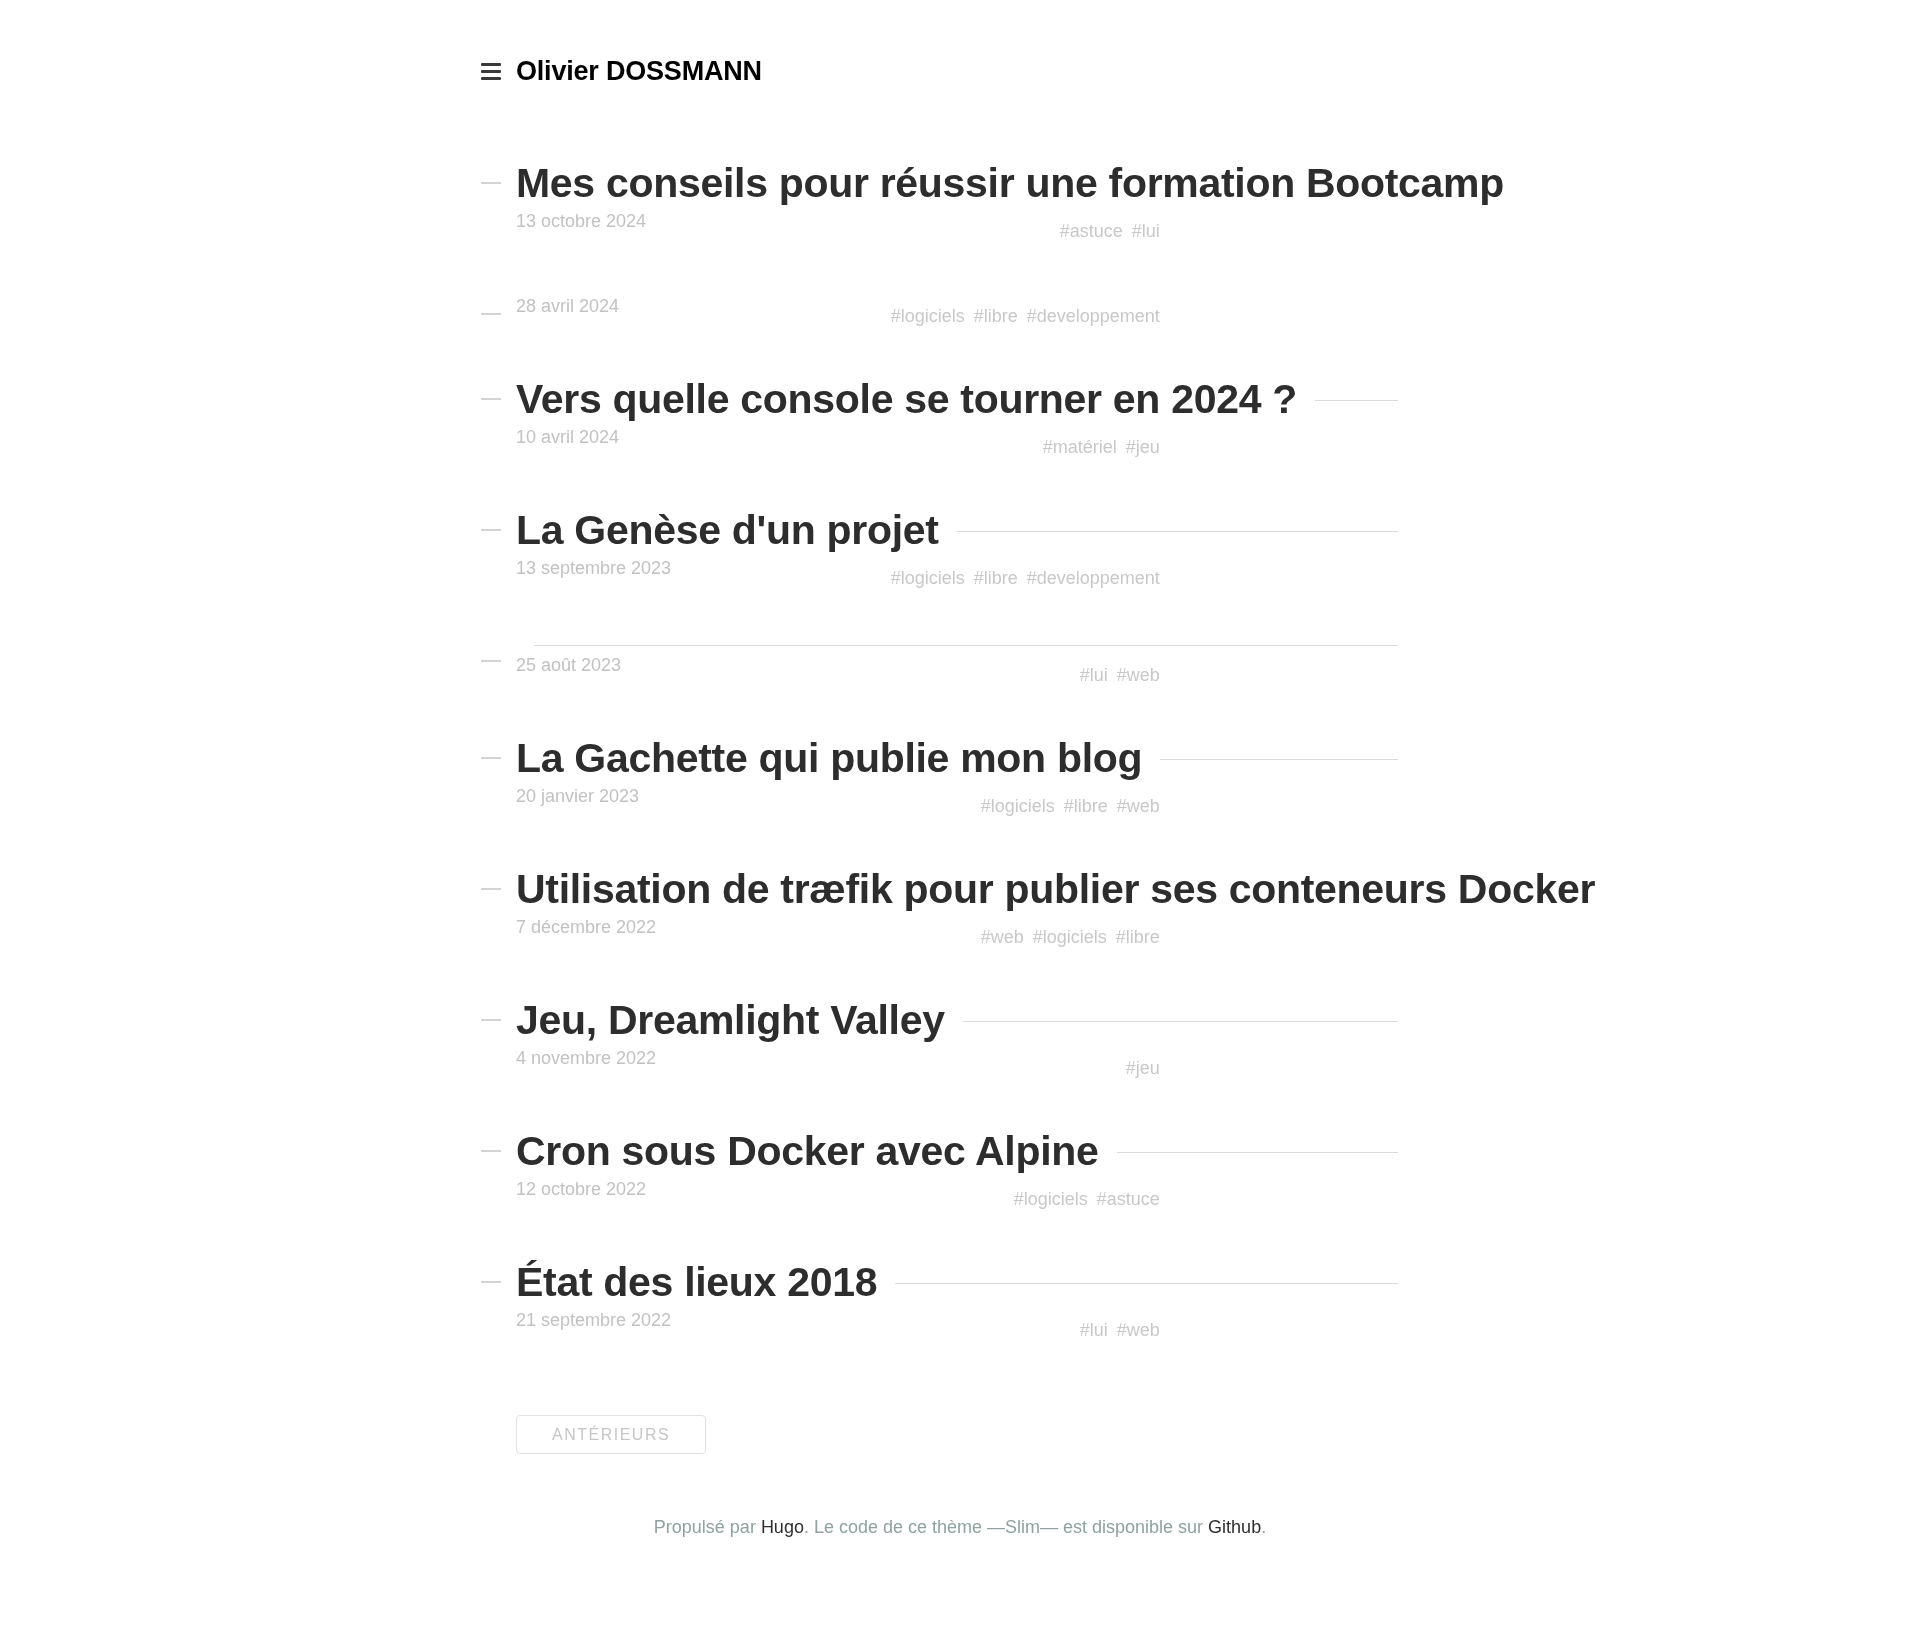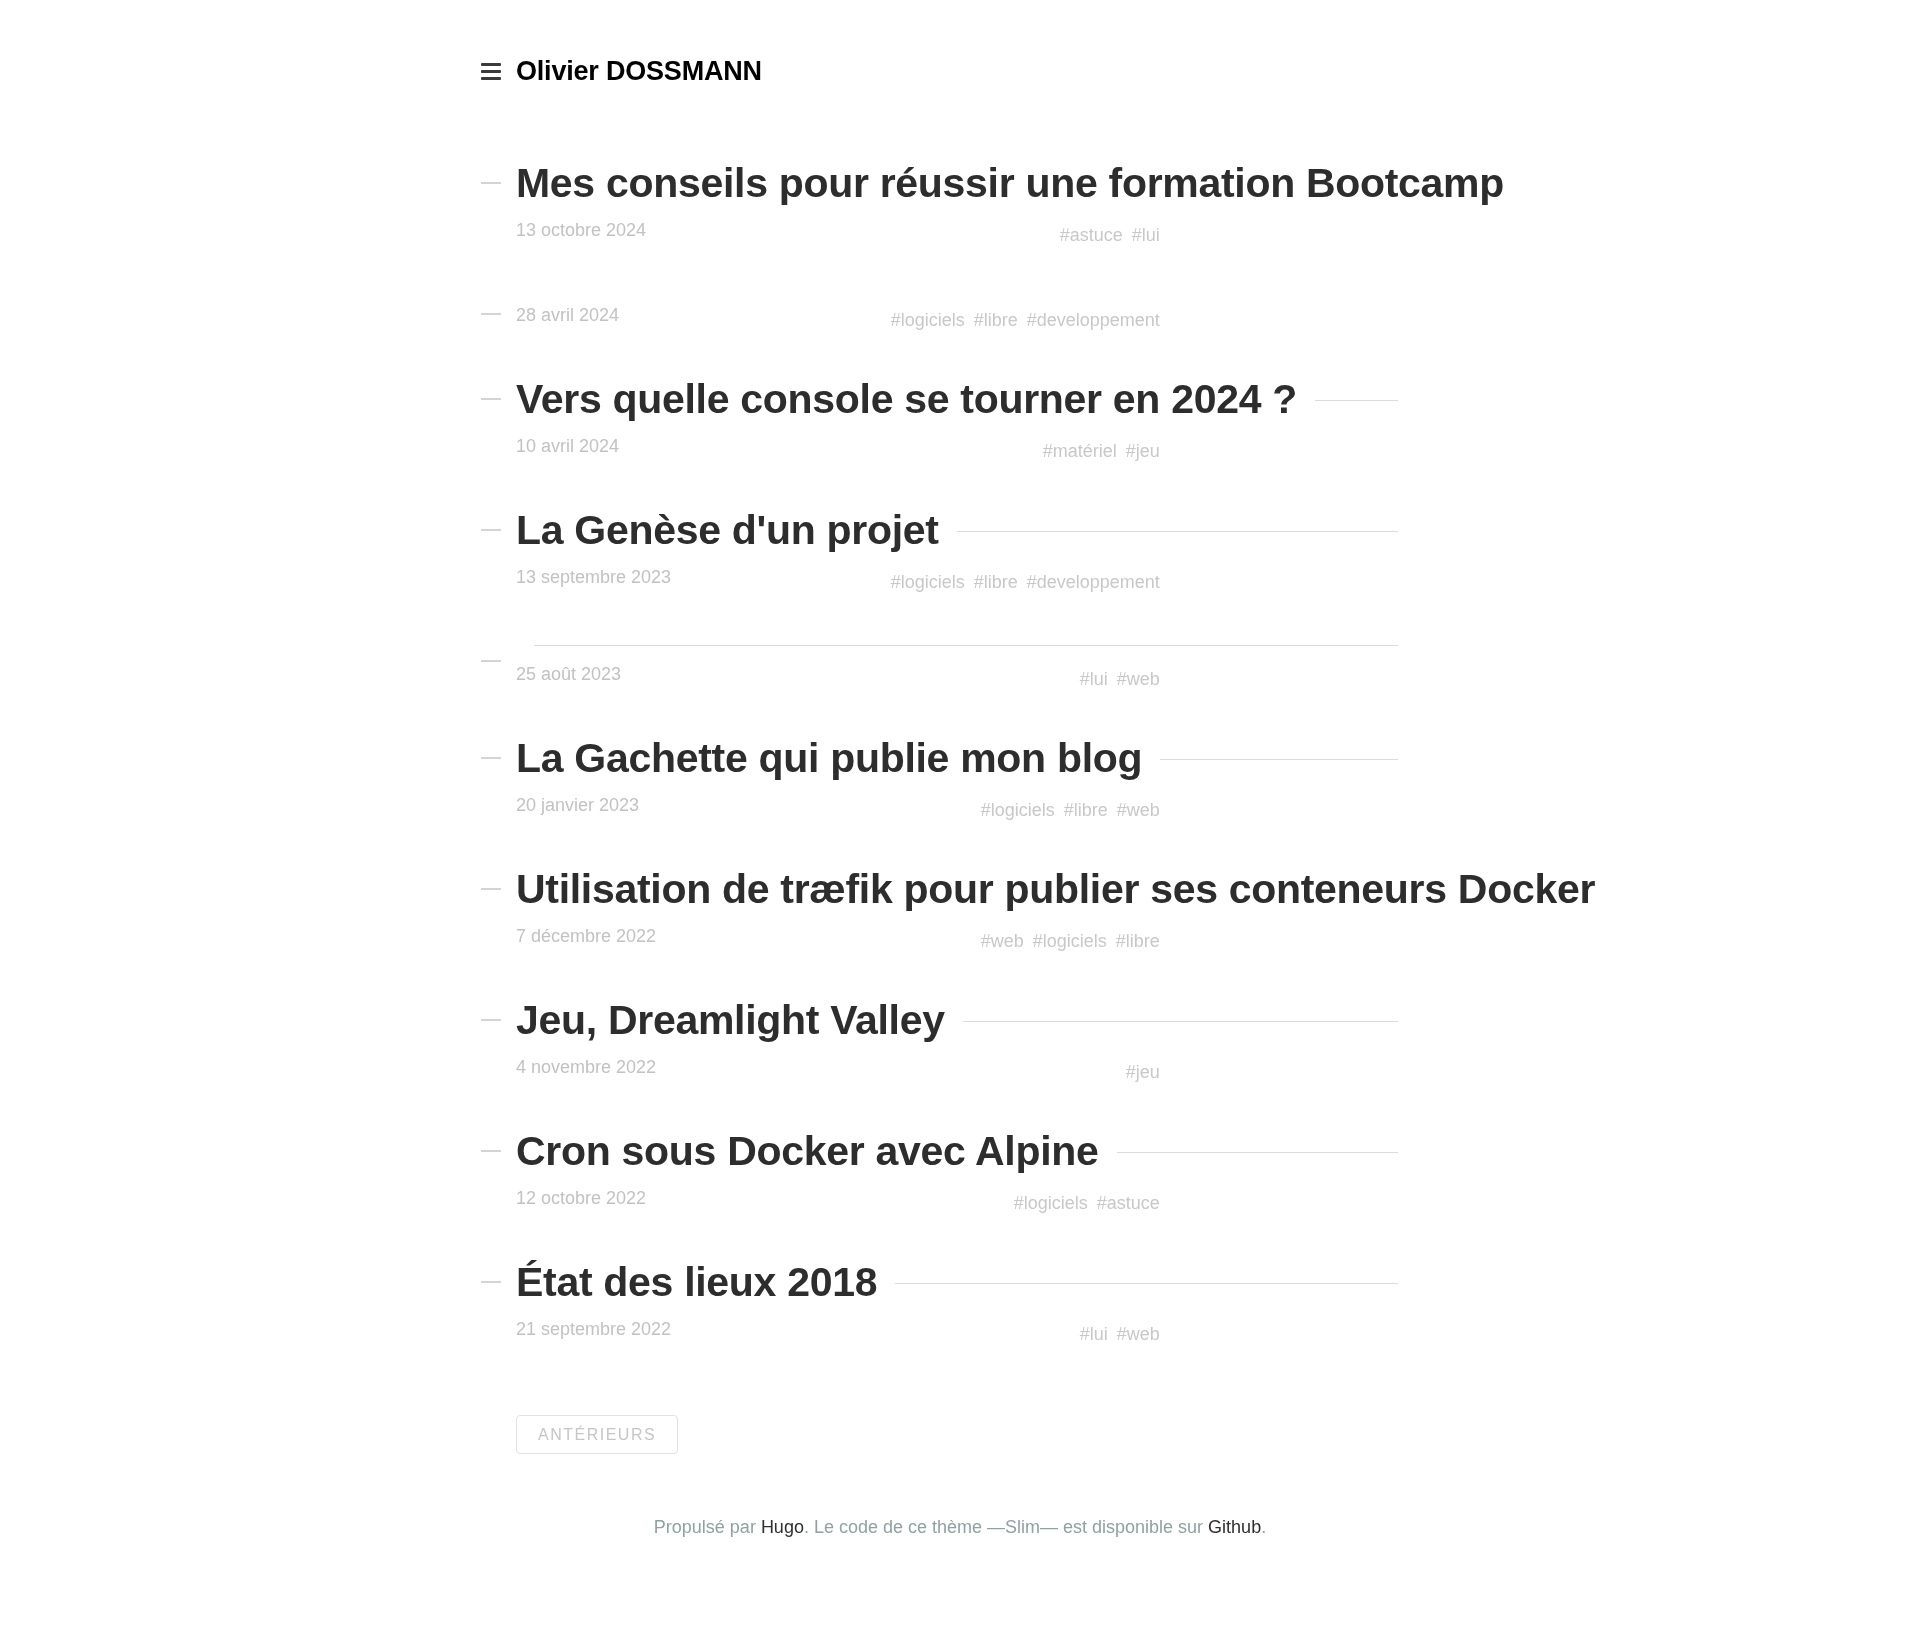--- a/index.html
+++ b/index.html
@@ -20,29 +20,29 @@
   
   .post { position: relative; padding-left: 35px; margin-top: 45px; }
   .post-list .post:first-child { margin-top: 74px; }
   .post-dash { position: absolute; left: 0; top: 18px; width: 20px; height: 2px; background: #d4d4d4; }
   .post-title-row { display: flex; align-items: center; }
   .post-title {
     font-size: 41px; font-weight: 700; color: #2d2d2d; letter-spacing: -0.3px;
     line-height: 38px; white-space: nowrap; text-decoration: none; cursor: pointer;
   }
   .title-rule { flex: 1; min-width: 0; height: 1px; background: #dcdcdc; margin-left: 18px; margin-top: 3px; }
-  .post-meta { display: flex; justify-content: space-between; align-items: center; width: 73%; margin-top: 8px; min-height: 40px; }
+  .post-meta { display: flex; justify-content: space-between; align-items: flex-start; width: 73%; margin-top: 8px; min-height: 40px; }
   .post-date { font-size: 18px; color: #c2c2c2; line-height: 22px; }
   .post-tags { display: flex; gap: 9px; margin-top: 11px; }
   .tag { font-size: 18px; color: #c8c8c8; cursor: pointer; text-decoration: none; }
 
   
   .older-button {
     display: inline-block; margin-top: 66px; margin-left: 35px;
-    padding: 9px 21px; border: 1px solid #e2e2e2; border-radius: 4px;
+    padding: 9px 35px; border: 1px solid #e2e2e2; border-radius: 4px;
     color: #c6c6c6; font-size: 16px; line-height: 19px; letter-spacing: 1.5px;
     text-decoration: none; cursor: pointer; background: #ffffff;
   }
 
   
   footer.site-footer { width: 100%; text-align: center; margin-top: 62px; font-size: 18px; color: #8fa1a1; line-height: 22px; }
   footer.site-footer a { color: #2f2f2f; text-decoration: none; cursor: pointer; }
 </style>
 <title>Olivier DOSSMANN</title></head>
 <body>

